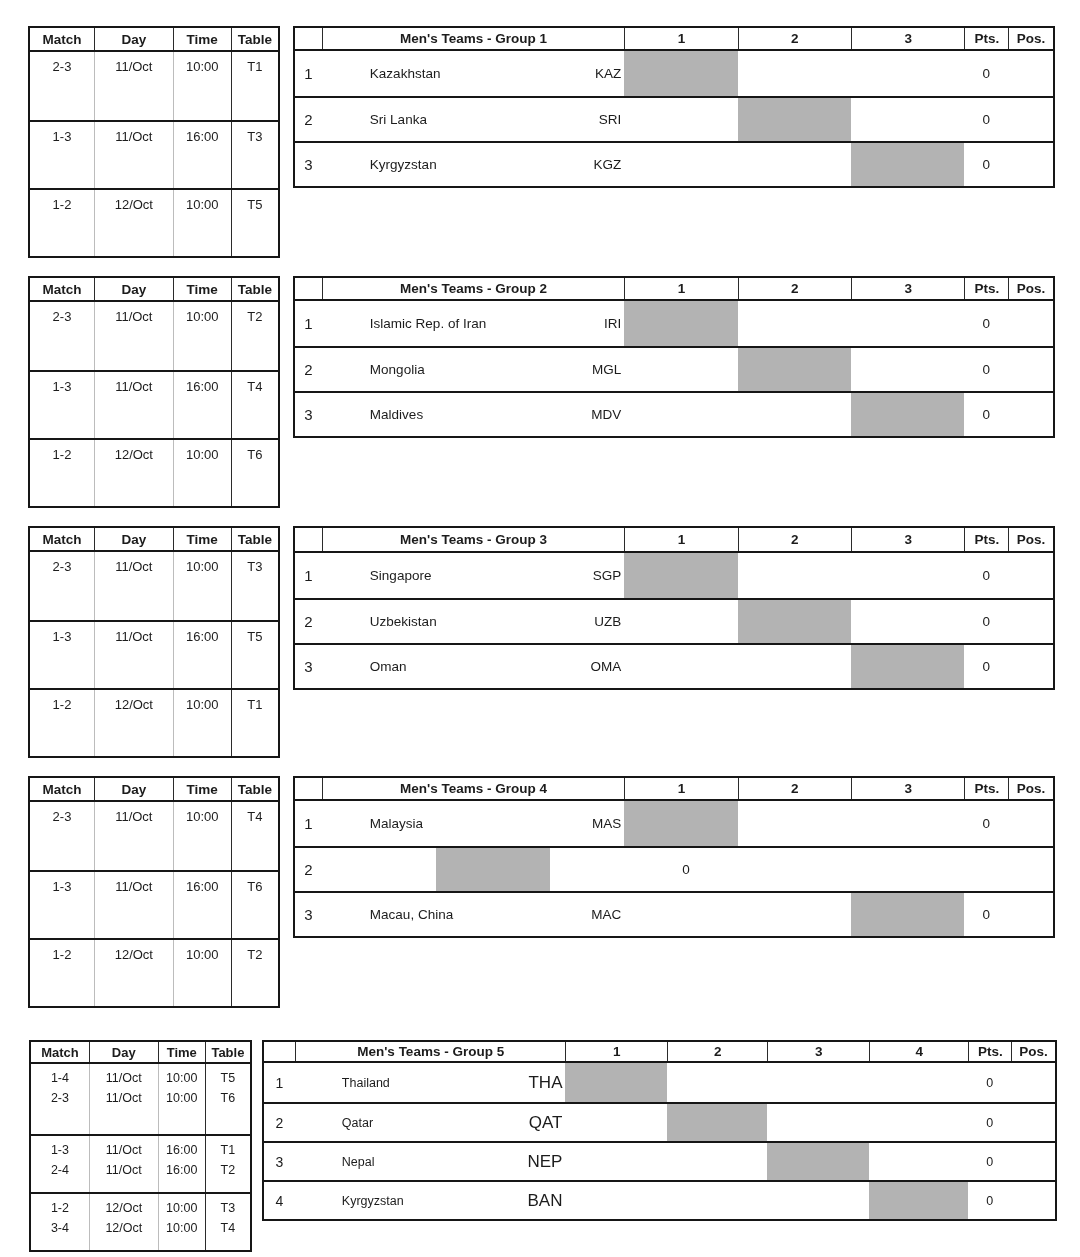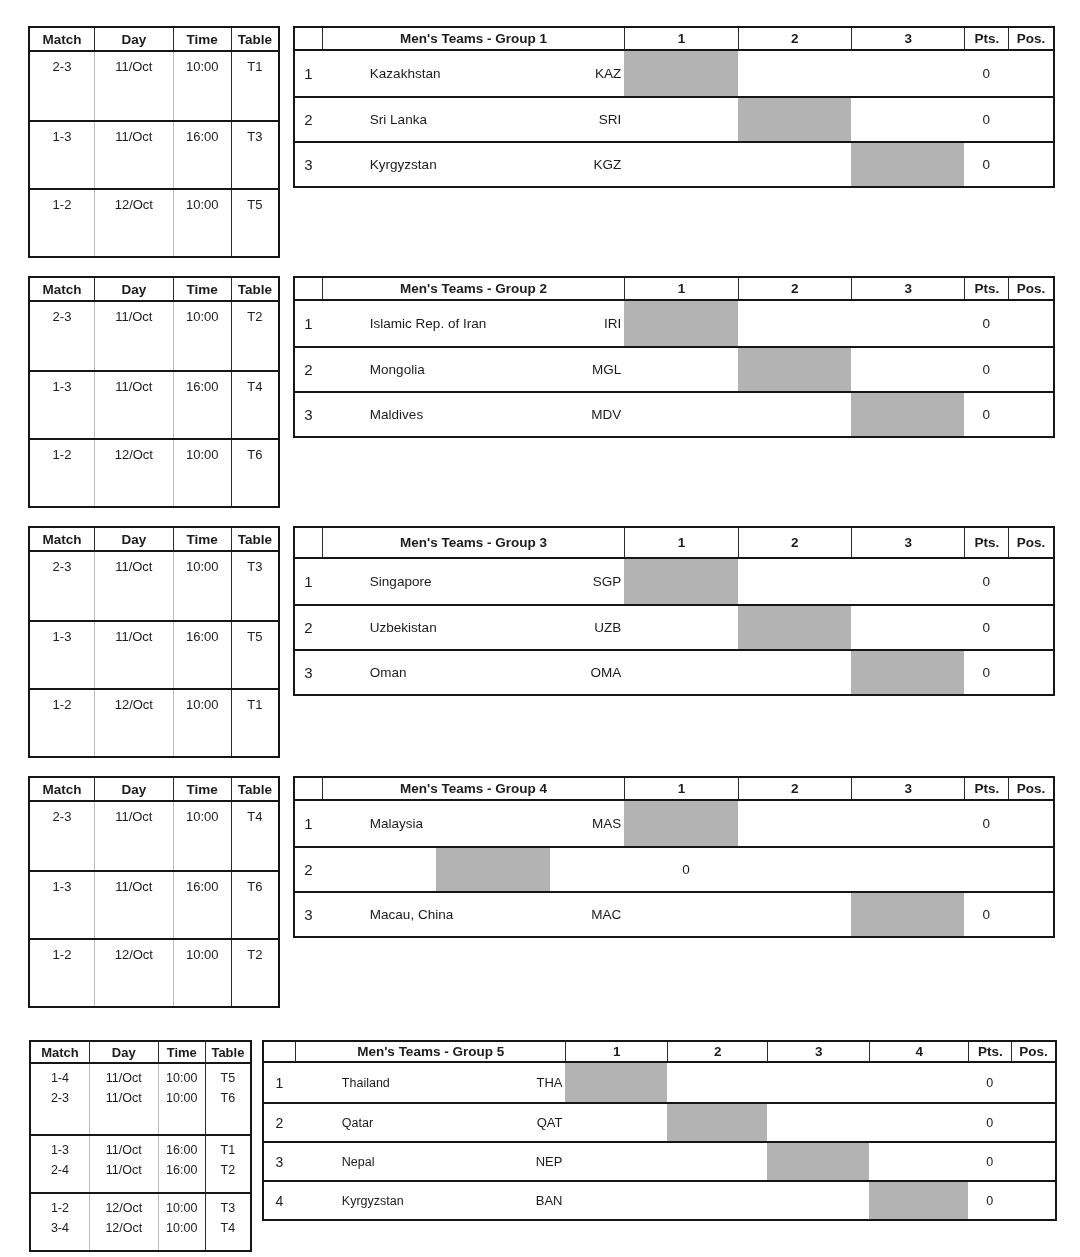--- a/index.html
+++ b/index.html
@@ -31,21 +31,21 @@
   .trow{display:flex;}
   .trow + .trow{border-top:2px solid #161616;}
   .tcell{display:flex;align-items:center;overflow:hidden;}
   .tnum{justify-content:center;font-size:15px;}
   .tteam{justify-content:space-between;}
   .tname{padding-left:48px;font-size:13.5px;white-space:nowrap;}
   .tcode{padding-right:3px;font-size:13.5px;}
   .pts{justify-content:center;font-size:13.5px;}
   .g5s .tnum{font-size:14px;}
   .g5s .tname{font-size:12.5px;padding-left:47px;}
-  .g5s .tcode{font-size:13px;}
+  .g5s .tcode{font-size:17px;}
   .g5s .pts{font-size:12.5px;}
 </style>
 </head>
 <body>
 
 <div id="sheet">
     <div class="tbl sched" style="top: 26px; left: 28px; width: 252px;">
       <div class="hrow" style="height: 24px;">
         <div class="hc" style="width: 65px;">Match</div>
         <div class="hc" style="width: 80px;">Day</div>
@@ -283,21 +283,21 @@
         </div>
         <div class="scell sc2" style="width: 59px;">
           <div class="sline">10:00</div>
         </div>
         <div class="scell sc3" style="width: 48px;">
           <div class="sline">T1</div>
         </div>
       </div>
     </div>
     <div class="tbl stand" style="top: 526px; left: 293px; width: 762px;">
-      <div class="hrow" style="height: 31px;">
+      <div class="hrow" style="height: 25px;">
         <div class="hc" style="width: 27px;"></div>
         <div class="hc" style="width: 304px;">Men's Teams - Group 3</div>
         <div class="hc" style="width: 114px;">1</div>
         <div class="hc" style="width: 114px;">2</div>
         <div class="hc" style="width: 114px;">3</div>
         <div class="hc" style="width: 44px;">Pts.</div>
         <div class="hc" style="width: 45px;">Pos.</div>
       </div>
       <div class="trow" style="height: 45px;">
         <div class="tcell tnum" style="width: 27px;">1</div>

